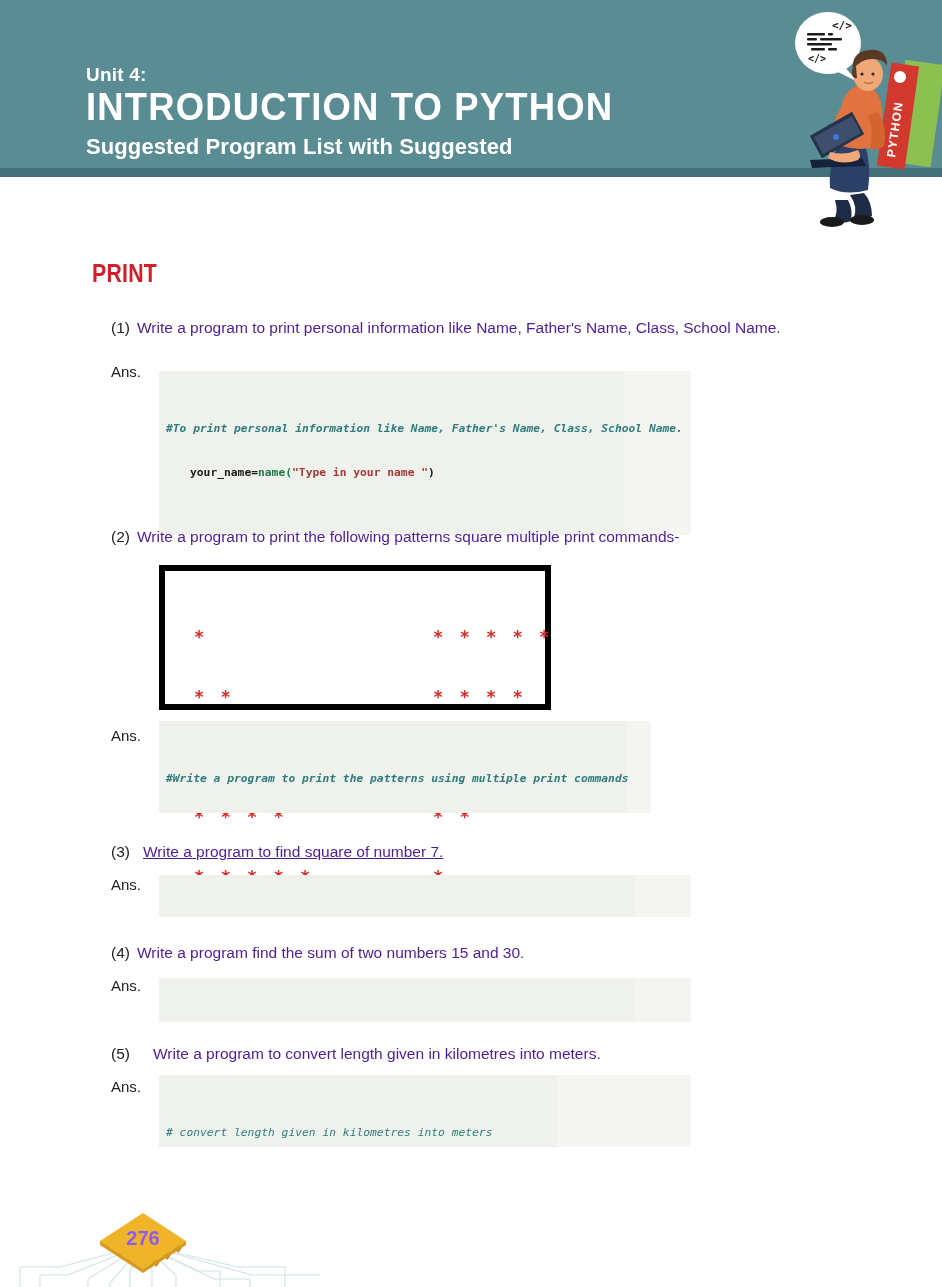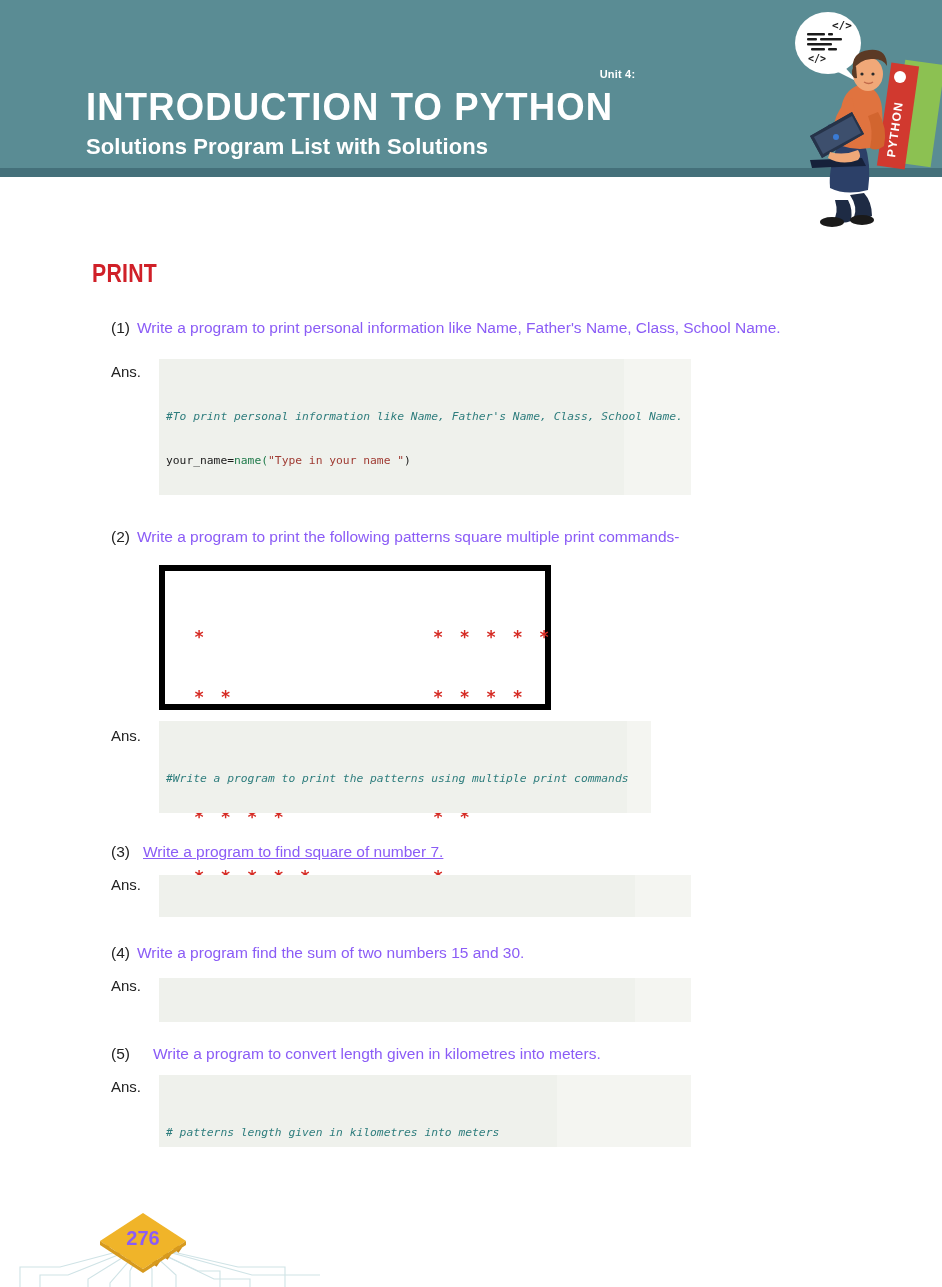--- a/index.html
+++ b/index.html
@@ -27,26 +27,25 @@
     width: 942px;
     height: 9px;
     background: #44707a;
   }
   .header-text {
     position: absolute;
     left: 86px;
     top: 64px;
   }
   .unit-label {
-    font-size: 11px;
+    font-size: 19px;
     font-weight: bold;
     color: #ffffff;
     letter-spacing: 0.2px;
     line-height: 21px;
-    text-align: right;
   }
   .unit-title {
     font-size: 38px;
     font-weight: bold;
     color: #ffffff;
     letter-spacing: 1.2px;
     line-height: 45px;
     transform: scaleX(0.96);
     transform-origin: left center;
     white-space: nowrap;
@@ -79,21 +78,21 @@
     font-weight: bold;
     color: #d02028;
     letter-spacing: 0.3px;
     transform: scaleX(0.85);
     transform-origin: left center;
   }
 
   .qline {
     position: absolute;
     font-size: 15.5px;
-    color: #8b5cf6;
+    color: #4c1d95;
     line-height: 20px;
     white-space: nowrap;
   }
   .qnum {
     position: absolute;
     font-size: 15.5px;
     color: #222222;
     line-height: 20px;
     text-align: right;
     width: 30px;
@@ -121,21 +120,21 @@
     position: absolute;
     top: 0;
     height: 100%;
     background: #f4f5f1;
   }
   .code-line { position: relative; z-index: 2; }
 
   .cm { color: #2e7d7d; font-style: italic; }
   .fn { color: #1f7a4a; }
   .st { color: #a03c34; }
-  .id { color: #1a1a1a; }
+  .id { color: #1a1a1a; margin-left: 24px; }
   .pn { color: #1a1a1a; }
 
   
   .pattern-box {
     position: absolute;
     left: 159px;
     top: 388px;
     width: 392px;
     height: 145px;
     border: 6px solid #000000;
@@ -174,21 +173,21 @@
 </style>
 </head>
 <body>
 
 <div class="header"></div>
 <div class="header-strip"></div>
 
 <div class="header-text">
   <div class="unit-label">Unit 4:</div>
   <div class="unit-title">INTRODUCTION TO PYTHON</div>
-  <div class="unit-sub">Solutions Program List with Solutions</div>
+  <div class="unit-sub">Suggested Program List with Suggested</div>
 </div>
 
 <svg class="illustration" viewBox="0 0 162 228" xmlns="http://www.w3.org/2000/svg">
 
   <g>
     <rect x="118" y="62" width="40" height="103" fill="#8cc152" transform="rotate(8 138 113)"></rect>
     <rect x="104" y="64" width="28" height="104" fill="#d1392f" transform="rotate(8 118 116)"></rect>
     <circle cx="120" cy="77" r="6" fill="#ffffff"></circle>
     <text x="119" y="130" fill="#ffffff" font-family="'Liberation Sans',sans-serif" font-size="12" font-weight="bold" letter-spacing="1" transform="rotate(-82 119 130)" text-anchor="middle">PYTHON</text>
   </g>
@@ -234,21 +233,21 @@
   </g>
 </svg>
 
 <div class="content">
 
   <div class="section-title">PRINT</div>
 
   <div class="qnum" style="left:100px; top:141px;">(1)</div>
   <div class="qline" style="left:137px; top:141px;">Write a program to print personal information like Name, Father's Name, Class, School Name.</div>
   <div class="ans-label" style="left:111px; top:185px;">Ans.</div>
-  <div class="code-block" style="left:159px; top:182px; width:532px; height:136px;">
+  <div class="code-block" style="left:159px; top:194px; width:532px; height:164px;font-weight:bold;">
     <div class="tint" style="left:465px; width:67px;"></div>
     <div class="code-line"><span class="cm">#To print personal information like Name, Father's Name, Class, School Name.</span></div>
     <div class="code-line"><span class="id">your_name=</span><span class="fn">name(</span><span class="st">"Type in your name "</span><span class="pn">)</span></div>
     
     
     
     
     
     
     
@@ -268,21 +267,21 @@
     <div class="pattern-col right">
       <div>* * * * *</div>
       <div>* * * *</div>
       <div>* * *</div>
       <div>* *</div>
       <div>*</div>
     </div>
   </div>
 
   <div class="ans-label" style="left:111px; top:549px;">Ans.</div>
-  <div class="code-block" style="left:159px; top:544px; width:492px; height:92px;">
+  <div class="code-block" style="left:159px; top:544px; width:492px; height:92px;font-weight:bold;">
     <div class="tint" style="left:468px; width:64px;"></div>
     <div class="code-line"><span class="cm">#Write a program to print the patterns using multiple print commands</span></div>
     
     
     
     
     
   </div>
 
   <div class="qnum" style="left:100px; top:665px;">(3)</div>
@@ -301,21 +300,21 @@
     <div class="tint" style="left:476px; width:56px;"></div>
     
     
   </div>
 
   <div class="qnum" style="left:100px; top:867px;">(5)</div>
   <div class="qline" style="left:137px; top:867px;margin-left:16px;">Write a program to convert length given in kilometres into meters.</div>
   <div class="ans-label" style="left:111px; top:900px;">Ans.</div>
   <div class="code-block" style="left:159px; top:898px; width:532px; height:72px;">
     <div class="tint" style="left:398px; width:134px;"></div>
-    <div class="code-line"><span class="cm"># patterns length given in kilometres into meters</span></div>
+    <div class="code-line"><span class="cm"># convert length given in kilometres into meters</span></div>
     
     
     
   </div>
 
 </div>
 
 <div class="footer">
   <svg width="942" height="82" viewBox="0 0 942 82" xmlns="http://www.w3.org/2000/svg">
     <g stroke="#cfe3e6" stroke-width="1.1" fill="none">

